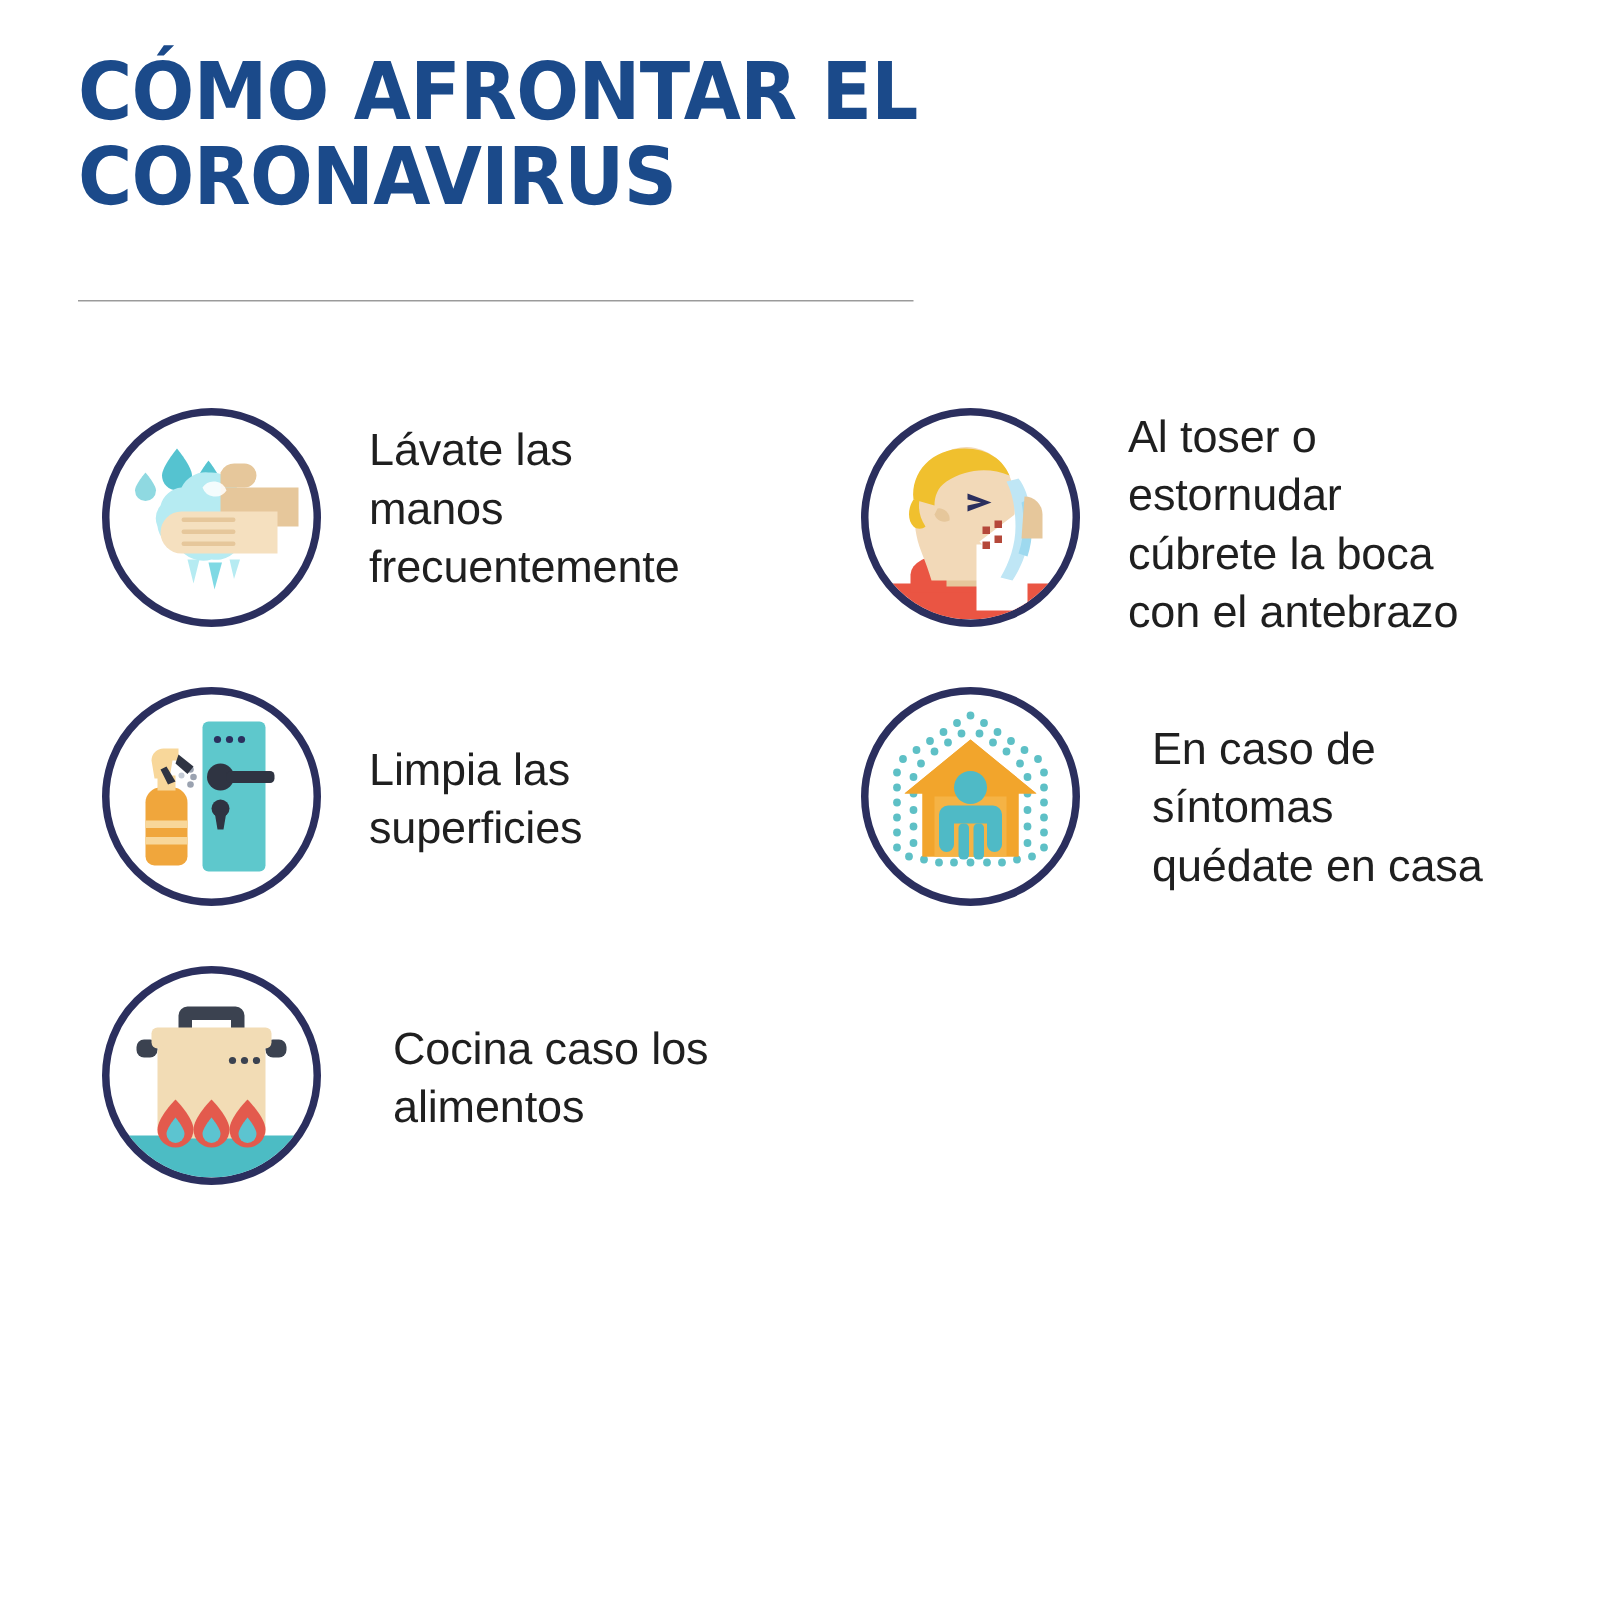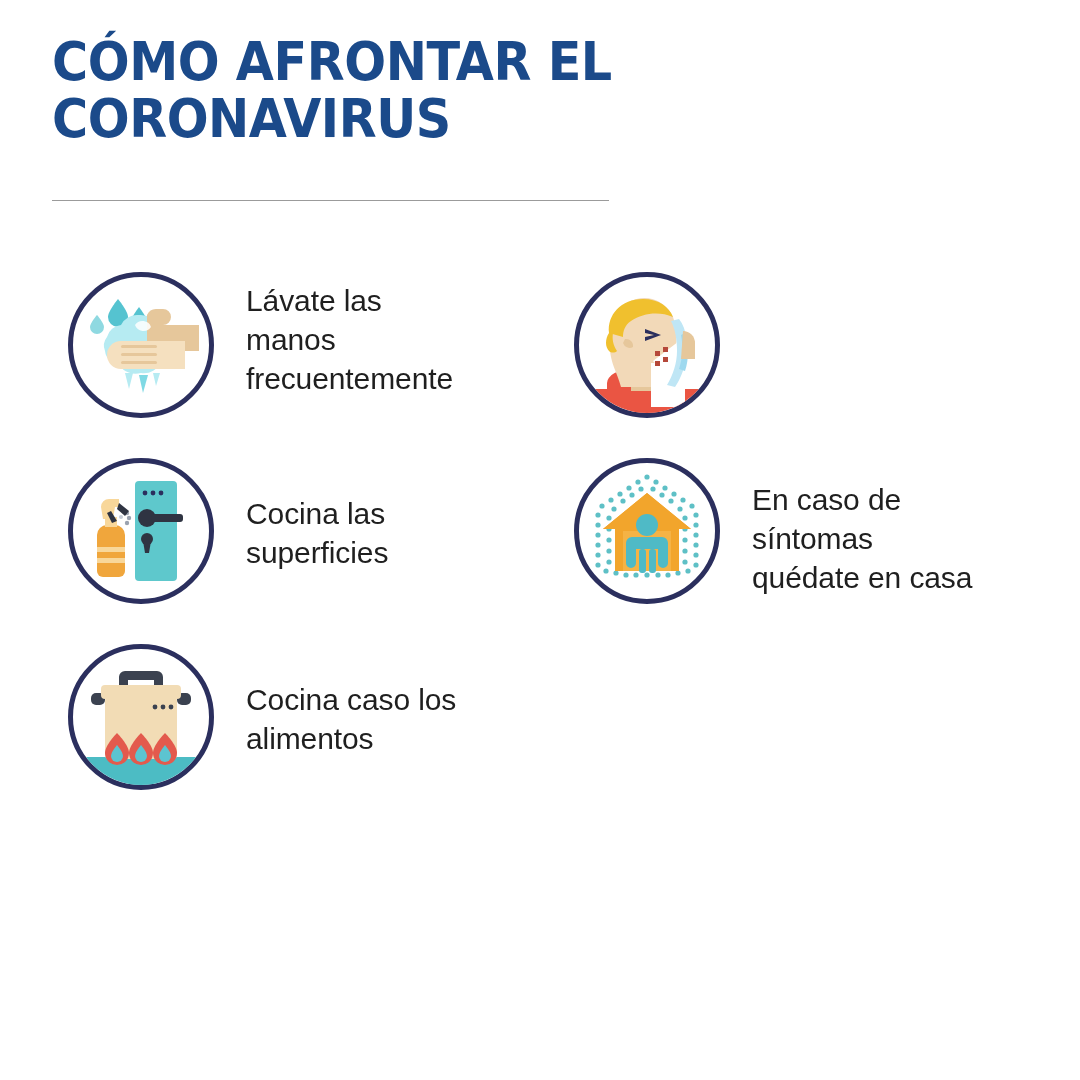--- a/index.html
+++ b/index.html
@@ -89,21 +89,21 @@
     font-size: 30px;
     line-height: 1.30;
     font-weight: 400;
     letter-spacing: -0.1px;
     white-space: pre-line;
     padding-top: 18px;
     max-width: 310px;
   }
   .tip.row1 .tip-text { padding-top: 9px; }
   .tip.row2 .tip-text { padding-top: 36px; }
-  .tip.row3 .tip-text { padding-top: 22px; }
+  .tip.row3 .tip-text { padding-top: 22px; margin-left: 16px; }
   .tip.row3.right .tip-text { padding-top: 36px; }
   .tip.row1.right .tip-text { padding-top: 0px; }
 </style>
 </head>
 <body>
 
 <div class="poster">
 
   <div class="header">
     <h1 class="title">CÓMO AFRONTAR EL
@@ -172,20 +172,24 @@
           <rect x="84" y="70" width="5" height="5" fill="#b5483a"></rect>
           <rect x="84" y="80" width="5" height="5" fill="#b5483a"></rect>
           <rect x="76" y="84" width="5" height="5" fill="#b5483a"></rect>
 
           <path d="M100 42 c8 10 10 28 6 44 c-2 10 -6 18 -10 24 l-8 -2 c6 -10 10 -22 10 -34 c0 -12 -2 -22 -6 -30z" fill="#bfe6f5"></path>
           <path d="M106 56 c4 12 4 26 0 38 l-6 -2 c4 -12 4 -24 2 -34z" fill="#9ed9ef"></path>
 
           <path d="M104 54 a12 12 0 0 1 12 12 v16 h-14z" fill="#e6c79b"></path>
         </svg>
       </div>
+      <div class="tip-text">Al toser o
+estornudar
+cúbrete la boca
+con el antebrazo</div>
     </div>
 
 
     <div class="tip row2 right">
       <div class="icon-circle">
         <svg viewBox="0 0 136 136" xmlns="http://www.w3.org/2000/svg">
 
           <rect x="62" y="18" width="42" height="100" rx="4" fill="#5ec8cc"></rect>
 
           <circle cx="72" cy="30" r="2.4" fill="#2b2f5e"></circle>
@@ -208,21 +212,21 @@
           <rect x="24" y="95" width="28" height="5" fill="#f8d79a"></rect>
 
           <rect x="32" y="54" width="12" height="10" fill="#f8d79a"></rect>
 
           <path d="M28 44 a8 8 0 0 1 8 -8 h10 v8 h-4 l-2 12 h-10z" fill="#f8d79a"></path>
 
           <path d="M46 40 l10 8 l-4 5 l-8 -7z" fill="#2f3442"></path>
           <path d="M38 48 l6 10 l-5 2 l-5 -10z" fill="#2f3442"></path>
         </svg>
       </div>
-      <div class="tip-text">Cocina las
+      <div class="tip-text">Limpia las
 superficies</div>
     </div>
 
     <div class="tip row3 left">
       <div class="icon-circle">
         <svg viewBox="0 0 136 136" xmlns="http://www.w3.org/2000/svg">
 
           <g fill="#5ec0c6">
             <circle cx="68" cy="14" r="2.6"></circle>
             <circle cx="59" cy="19" r="2.6"></circle>

